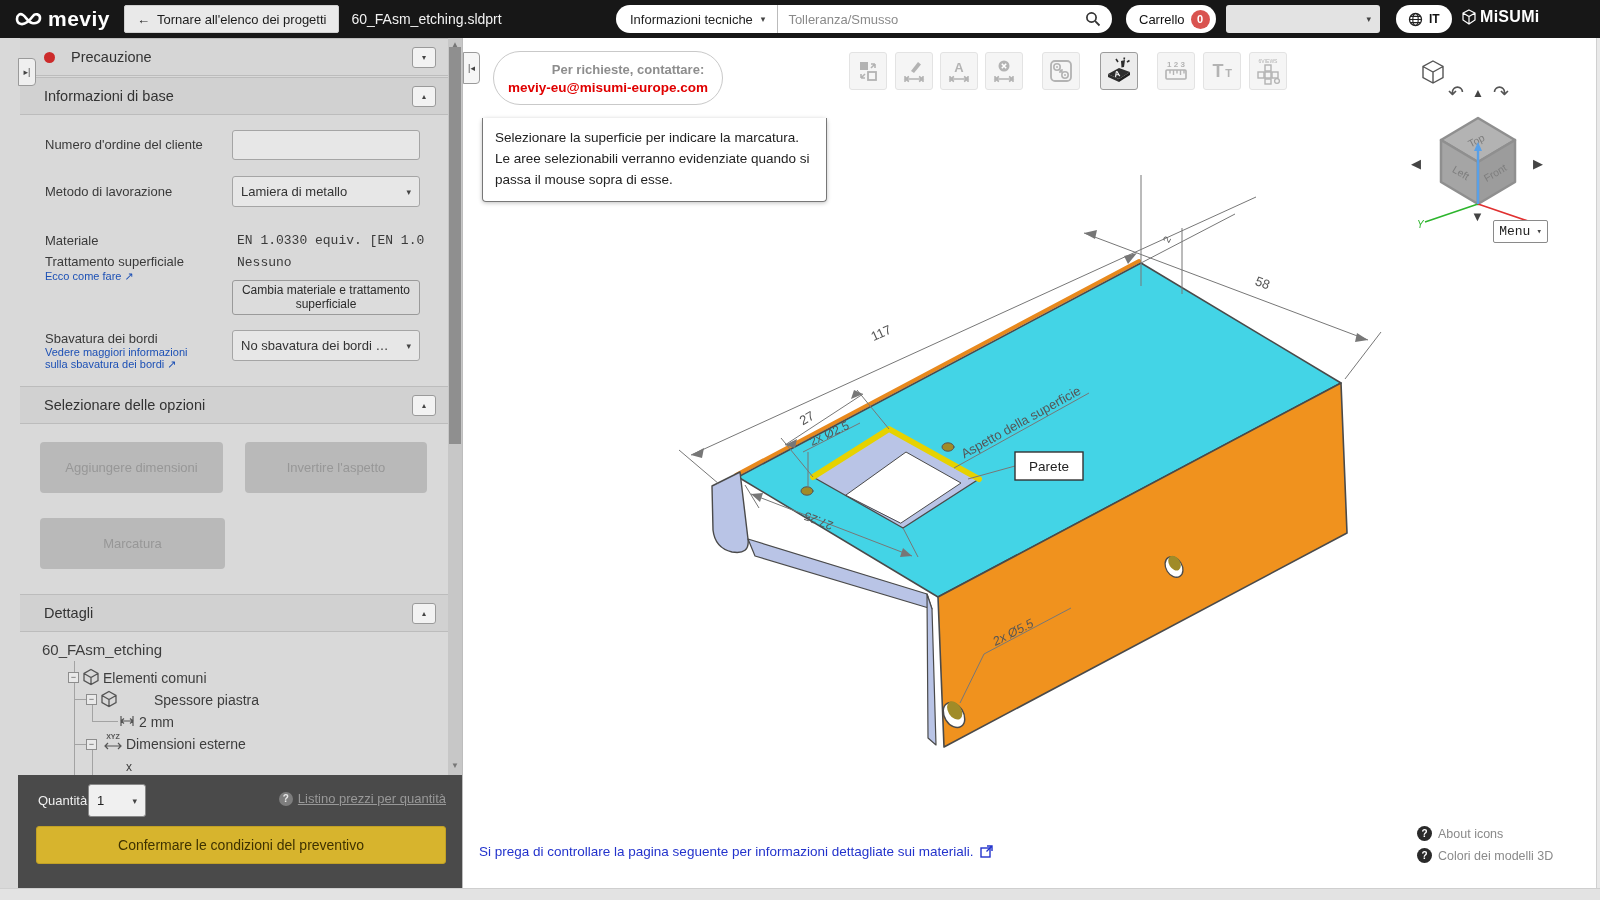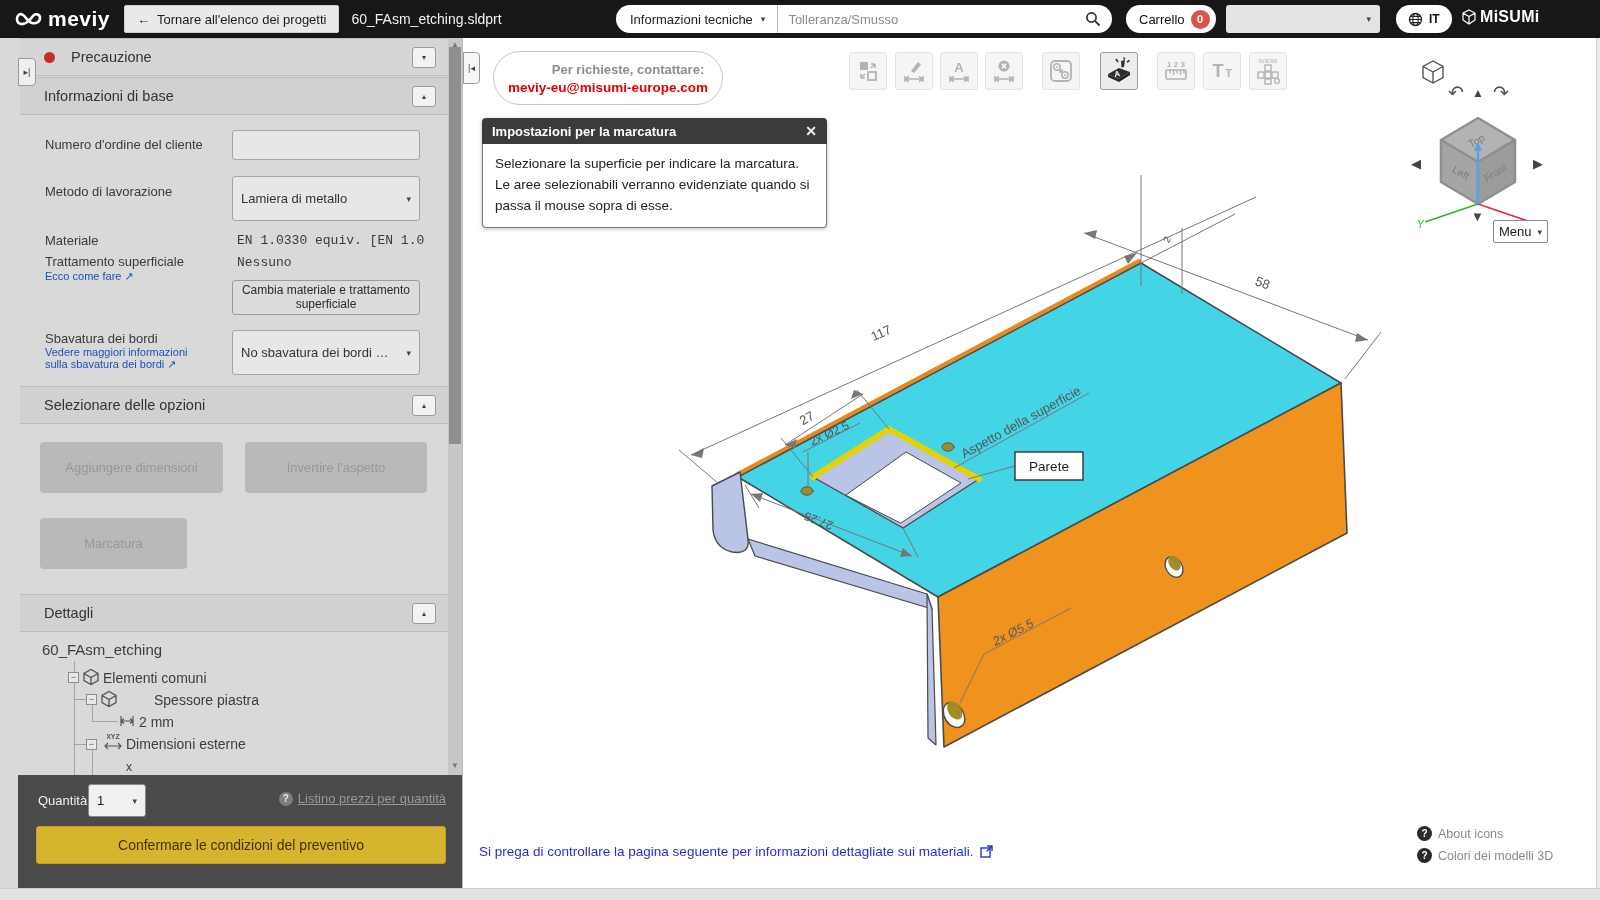--- a/index.html
+++ b/index.html
@@ -26,21 +26,21 @@
   
   .sidebar { position:absolute; left:0; top:38px; width:462px; height:862px; background:#d9d9d9; }
   .side-handle { position:absolute; left:18px; top:20px; width:18px; height:28px; background:#efefef; border:1px solid #9a9a9a; border-radius:0 4px 4px 0; font-size:9px; color:#444; display:flex; align-items:center; justify-content:center; cursor:pointer; z-index:5; }
   .sec-head { position:absolute; left:20px; width:428px; height:38px; background:#d1d1d1; border-top:1px solid #bcbcbc; border-bottom:1px solid #bcbcbc; display:flex; align-items:center; padding:0 12px 0 24px; font-size:14.5px; color:#333; }
   .sec-head .sq-btn { margin-left:auto; }
   .sq-btn { width:24px; height:21px; background:#f2f2f2; border:1px solid #9a9a9a; border-radius:3px; font-size:8px; color:#444; display:flex; align-items:center; justify-content:center; cursor:pointer; }
   .red-dot { width:11px; height:11px; border-radius:50%; background:#cc2b2b; margin-right:16px; }
   .f-label { position:absolute; left:45px; font-size:13px; color:#3a3a3a; }
   .f-value { position:absolute; left:237px; font-size:13px; color:#3a3a3a;font-family:Liberation Mono, monospace; }
   .f-input { position:absolute; left:232px; width:188px; height:30px; background:#e7e7e7; border:1px solid #a5a5a5; border-radius:3px; font-size:13px; color:#333; padding:0 8px; }
-  .f-select { position:absolute; left:232px; width:188px; height:45px; background:#e7e7e7; border:1px solid #a5a5a5; border-radius:3px; display:flex; align-items:center; font-size:13px; color:#333; padding:0 8px; cursor:pointer; }
+  .f-select { position:absolute; left:232px; width:188px; height:31px; background:#e7e7e7; border:1px solid #a5a5a5; border-radius:3px; display:flex; align-items:center; font-size:13px; color:#333; padding:0 8px; cursor:pointer; }
   .f-select .chev { margin-left:auto; }
   .blue-link { color:#1c50b5; font-size:11px; text-decoration:none; cursor:pointer; }
   .gray-btn { background:#dcdcdc; border:1px solid #9a9a9a; border-radius:3px; font-size:12px; color:#2b2b2b; text-align:center; line-height:1.15; cursor:pointer; font-family:"Liberation Sans",sans-serif; }
   .dis-btn { position:absolute; background:#b9b9b9; border:none; border-radius:4px; font-size:13px; color:#979797; cursor:default; font-family:"Liberation Sans",sans-serif; }
   .tree-label { position:absolute; font-size:14px; color:#3d3d3d; white-space:nowrap; }
   .minus-box { position:absolute; width:11px; height:11px; background:#e9e9e9; border:1px solid #8d8d8d; font-size:9px; line-height:9px; color:#555; text-align:center; cursor:pointer; }
   .tline { position:absolute; background:#a3a3a3; }
   .scrollbar { position:absolute; left:448px; top:0; width:14px; height:737px; background:#c7c7c7; }
   .scroll-thumb { position:absolute; left:1px; top:9px; width:12px; height:397px; background:#8f8f8f; }
   .scroll-arr { position:absolute; left:0; width:14px; font-size:8px; color:#777; text-align:center; cursor:pointer; }
@@ -57,21 +57,21 @@
   .main-handle { position:absolute; left:0px; top:14px; width:17px; height:32px; background:#f6f6f6; border:1px solid #9a9a9a; border-radius:0 4px 4px 0; font-size:9px; color:#444; display:flex; align-items:center; justify-content:center; cursor:pointer; z-index:8; }
   .contact-pill { position:absolute; left:30px; top:13px; width:230px; height:54px; border:1px solid #c9c9c9; border-radius:27px; display:flex; flex-direction:column; align-items:center; justify-content:center; gap:3px; background:#fff; z-index:8; }
   .contact-l1 { font-size:13px; font-weight:bold; color:#8d8d8d;padding-left:40px; }
   .contact-email { font-size:13.5px; font-weight:bold; color:#e00000; cursor:pointer; }
   .popup { position:absolute; left:19px; top:80px; width:345px; z-index:9; box-shadow:0 1px 4px rgba(0,0,0,.25); border-radius:4px; }
   .popup-head { height:26px; background:#3b3b3b; border-radius:4px 4px 0 0; display:flex; align-items:center; padding:0 10px; color:#fff; font-size:13px; font-weight:bold; }
   .popup-close { margin-left:auto; color:#eee; font-size:14px; cursor:pointer; line-height:1; }
   .popup-body { background:#fff; border:1px solid #777; border-top:none; border-radius:0 0 4px 4px; padding:9px 12px 11px; font-size:13.5px; color:#222; line-height:21px; }
   .tool-btn { position:absolute; top:14px; width:38px; height:38px; background:#f5f5f5; border:1px solid #e3e3e3; border-radius:3px; display:flex; align-items:center; justify-content:center; cursor:pointer; }
   .tool-btn.active { background:#ececec; border:1px solid #9c9c9c; }
-  .menu-btn { position:absolute; left:1030px; top:182px; width:55px; height:23px; background:#fff; border:1px solid #8a8a8a; border-radius:2px; display:flex; align-items:center; justify-content:center; gap:6px; font-size:13px; color:#222; cursor:pointer; z-index:6; }
+  .menu-btn { position:absolute; left:1030px; top:182px; width:55px; height:23px; background:#fff; border:1px solid #8a8a8a; border-radius:2px; display:flex; align-items:center; justify-content:center; gap:6px; font-size:13px; color:#222; cursor:pointer; z-index:6;font-family:Liberation Mono, monospace; }
   .foot-link { position:absolute; left:16px; top:806px; font-size:13.5px; color:#2333cc; display:flex; gap:6px; align-items:center; z-index:6; }
   .foot-link .txt { cursor:pointer; }
   .help-row { position:absolute; left:954px; font-size:12.5px; color:#8a8a8a; display:flex; gap:6px; align-items:center; z-index:6; }
   .qmark-dark { display:inline-flex; width:15px; height:15px; border-radius:50%; background:#2a2a2a; color:#fff; font-size:10px; font-weight:bold; align-items:center; justify-content:center; }
   .right-strip { position:absolute; right:0; top:0; width:4px; height:862px; background:#e9e9e9; border-left:1px solid #d0d0d0; }
   .page-strip { position:absolute; left:0; top:888px; width:1600px; height:12px; background:#e3e3e3; border-top:1px solid #cfcfcf; z-index:60; }
   svg text { font-family:"Liberation Sans", sans-serif; }
 </style>
 </head>
 <body>
@@ -165,21 +165,21 @@
       <span class="chev">▾</span>
     </div>
   </div>
 
   <div class="sec-head" style="top:348px;">
     <span>Selezionare delle opzioni</span>
     <span class="sq-btn">▴</span>
   </div>
   <button class="dis-btn" style="left:40px; top:404px; width:183px; height:51px;">Aggiungere dimensioni</button>
   <button class="dis-btn" style="left:245px; top:404px; width:182px; height:51px;">Invertire l'aspetto</button>
-  <button class="dis-btn" style="left:40px; top:480px; width:147px; height:51px;">Marcatura</button>
+  <button class="dis-btn" style="left:40px; top:480px; width:185px; height:51px;">Marcatura</button>
 
   <div class="sec-head" style="top:556px;">
     <span>Dettagli</span>
     <span class="sq-btn">▴</span>
   </div>
   <div>
     <span class="tree-label" style="left:42px; top:603px; font-size:15px;">60_FAsm_etching</span>
     <div class="tline" style="left:74px; top:623px; width:1px; height:114px;"></div>
     <div class="tline" style="left:74px; top:661px; width:12px; height:1px;"></div>
     <div class="tline" style="left:74px; top:706px; width:12px; height:1px;"></div>
@@ -308,24 +308,20 @@
       <text x="586" y="433" fill="#222" font-size="13.5" text-anchor="middle">Parete</text>
     </g>
   </svg>
 
   <div class="contact-pill">
     <span class="contact-l1">Per richieste, contattare:</span>
     <span class="contact-email">meviy-eu@misumi-europe.com</span>
   </div>
 
   <div class="popup">
-    <div class="popup-head">
-      <span>Impostazioni per la marcatura</span>
-      <span class="popup-close">✕</span>
-    </div>
     <div class="popup-body">
       <span>Selezionare la superficie per indicare la marcatura.</span><br>
       <span>Le aree selezionabili verranno evidenziate quando si</span><br>
       <span>passa il mouse sopra di esse.</span>
     </div>
   </div>
 
   <div class="tool-btn" style="left:386px;">
     <svg width="24" height="24" viewBox="0 0 24 24">
       <rect x="4" y="3" width="8" height="8" fill="#b3b3b3"></rect>

